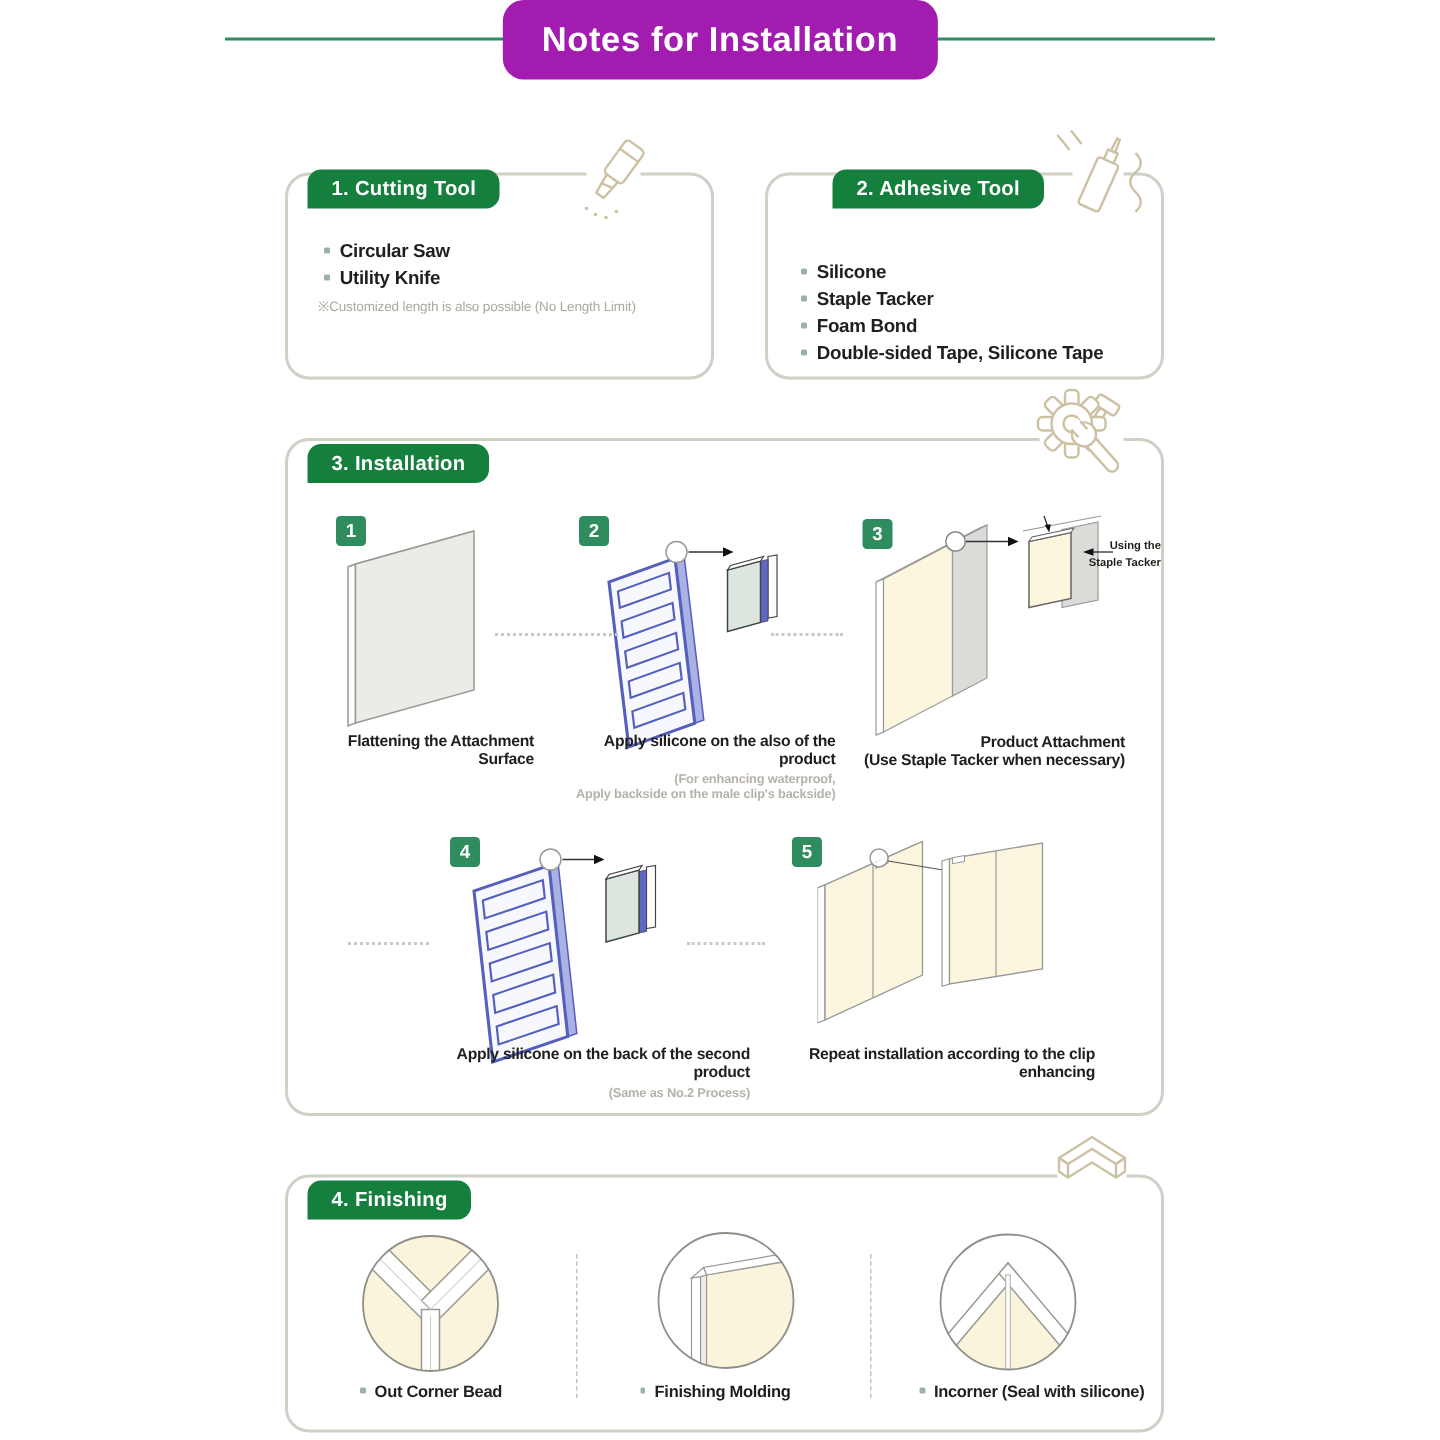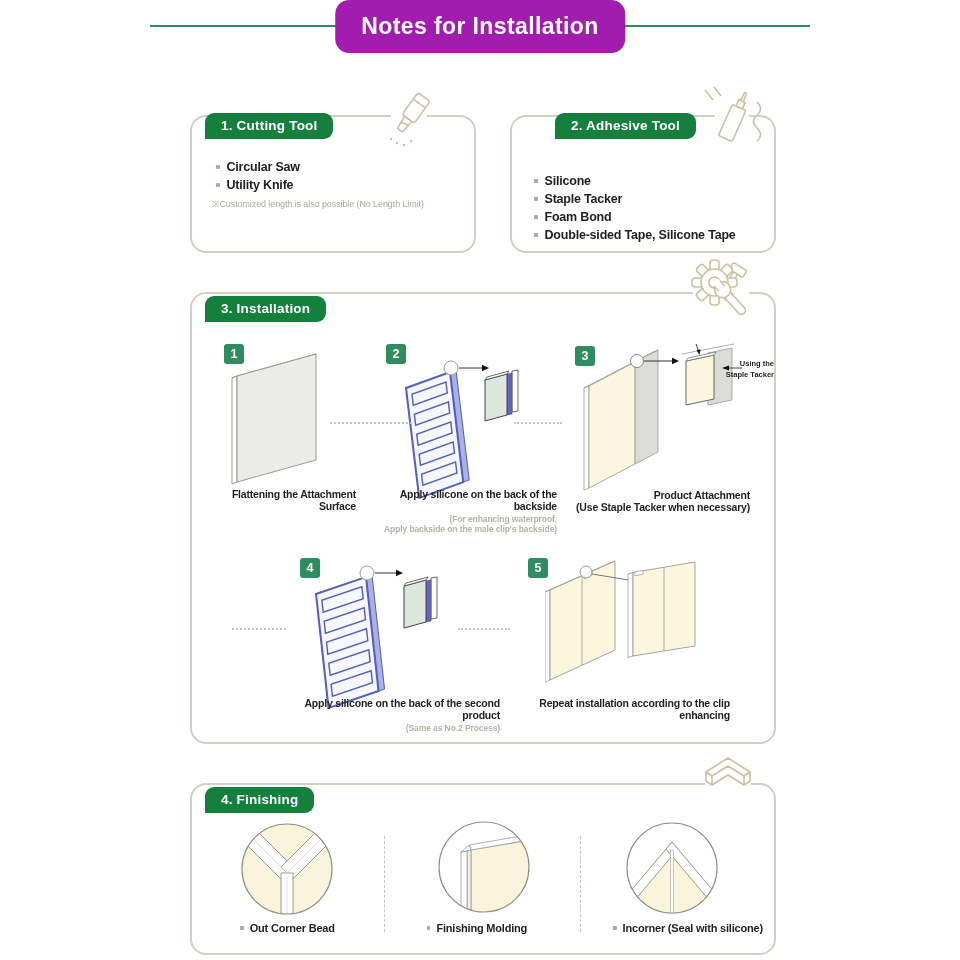--- a/index.html
+++ b/index.html
@@ -192,21 +192,21 @@
     <line x1="47" y1="16" x2="96" y2="24" stroke="#555" stroke-width="0.8"></line>
     <polygon points="96,20.8 103,24.6 96,27.6" fill="#111"></polygon>
     <polygon points="83,16 88,14.5 88,98 83,99.5" fill="#fff" stroke="#999" stroke-width="0.8"></polygon>
     <polygon points="88,14.5 150,4 150,88 88,98" fill="#fcf6df" stroke="#999" stroke-width="0.9"></polygon>
     <line x1="119" y1="9.2" x2="119" y2="93" stroke="#999" stroke-width="0.8"></line>
     <polygon points="90,13.8 98,12.4 98,16.4 90,17.8" fill="#fff" stroke="#999" stroke-width="0.7"></polygon>
   </svg>
 
   <div class="abs cap" style="left:196px;top:488px;width:160px;">Flattening the Attachment Surface</div>
   <div class="abs cap" style="left:377px;top:488px;width:180px;">
-    <div>Apply silicone on the back of the backside</div>
+    <div>Apply silicone on the also of the product</div>
     <div class="sub">(For enhancing waterproof,</div>
     <div class="sub" style="margin-top:0;">Apply backside on the male clip's backside)</div>
   </div>
   <div class="abs cap" style="left:570px;top:489px;width:180px;">
     <div>Product Attachment</div>
     <div>(Use Staple Tacker when necessary)</div>
   </div>
   <div class="abs cap" style="left:280px;top:697px;width:220px;">
     <div>Apply silicone on the back of the second product</div>
     <div class="sub">(Same as No.2 Process)</div>

